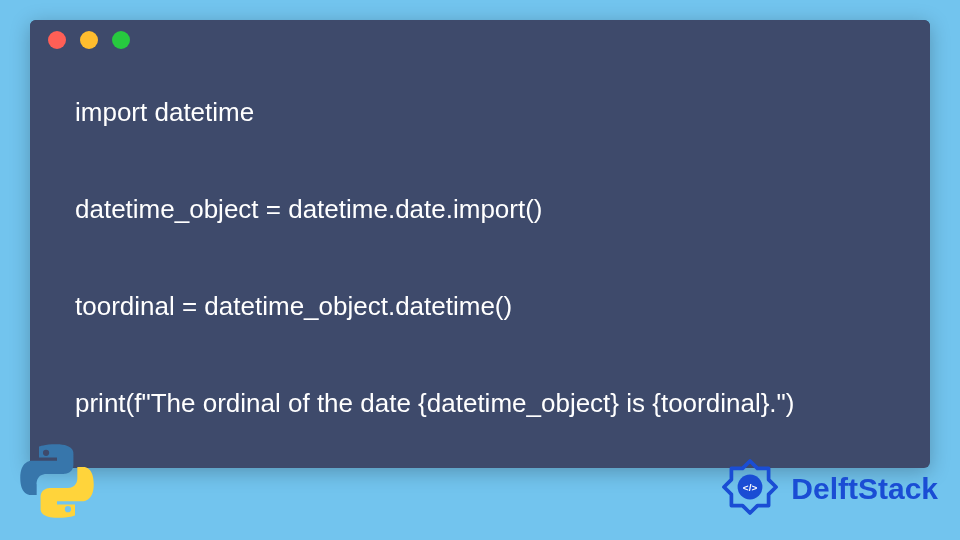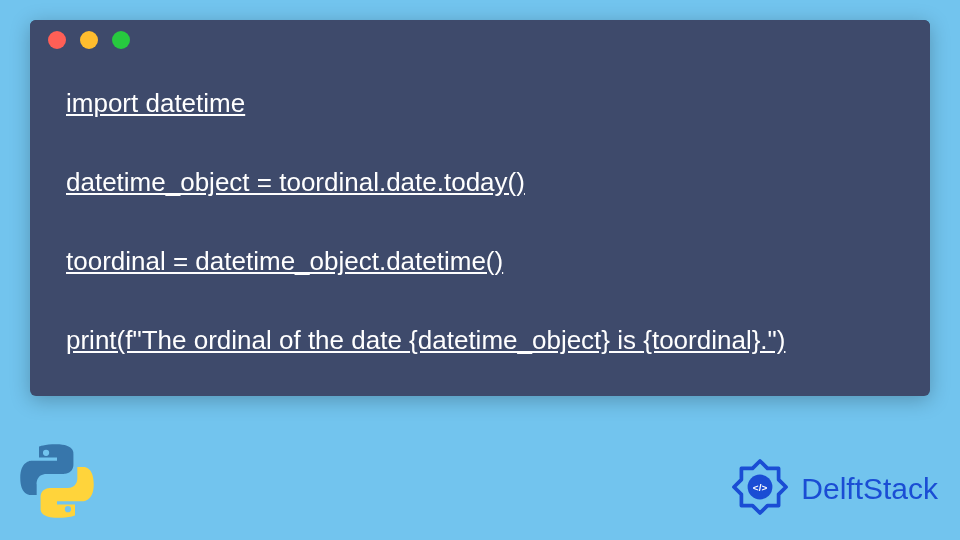--- a/index.html
+++ b/index.html
@@ -45,58 +45,57 @@
   .dot-green  { background: #27c93f; }
   .code-body {
     padding: 18px 28px 30px 28px;
     color: #ffffff;
     font-family: Arial, Helvetica, sans-serif;
     font-size: 26px;
     line-height: 1.35;
   }
   .code-line {
     white-space: pre;
-    margin: 8px;
-    text-decoration: underline;
+    margin: 17px;
   }
   .blank { height: 28px; }
   .python-logo {
     position: absolute;
     left: 14px;
     bottom: 12px;
   }
   .brand {
     position: absolute;
     right: 22px;
     bottom: 18px;
     display: flex;
     align-items: center;
     gap: 10px;
   }
   .brand-text {
     font-size: 30px;
-    font-weight: 400;
+    font-weight: 700;
     color: #1a4dd4;
   }
 </style>
 </head>
 <body>
 
 <div class="page">
 
   <div class="code-window">
     <div class="title-bar">
       <div class="tb-dot dot-red"></div>
       <div class="tb-dot dot-yellow"></div>
       <div class="tb-dot dot-green"></div>
     </div>
     <div class="code-body">
       <div class="code-line">import datetime</div>
       <div class="blank"></div>
-      <div class="code-line">datetime_object = toordinal.date.today()</div>
+      <div class="code-line">datetime_object = datetime.date.import()</div>
       <div class="blank"></div>
       <div class="code-line">toordinal = datetime_object.datetime()</div>
       <div class="blank"></div>
       <div class="code-line">print(f"The ordinal of the date {datetime_object} is {toordinal}.")</div>
     </div>
   </div>
 
   <div class="python-logo">
     <svg width="86" height="86" viewBox="0 0 110 110">
       <path fill="#3776ab" d="M54 8c-15 0-22 3-22 3v14h23v4H23s-15-1-15 22 13 22 13 22h8V59s-1-13 13-13h22s12 0 12-12V20s2-12-22-12zm-13 7a4 4 0 1 1 0 8 4 4 0 0 1 0-8z"></path>

